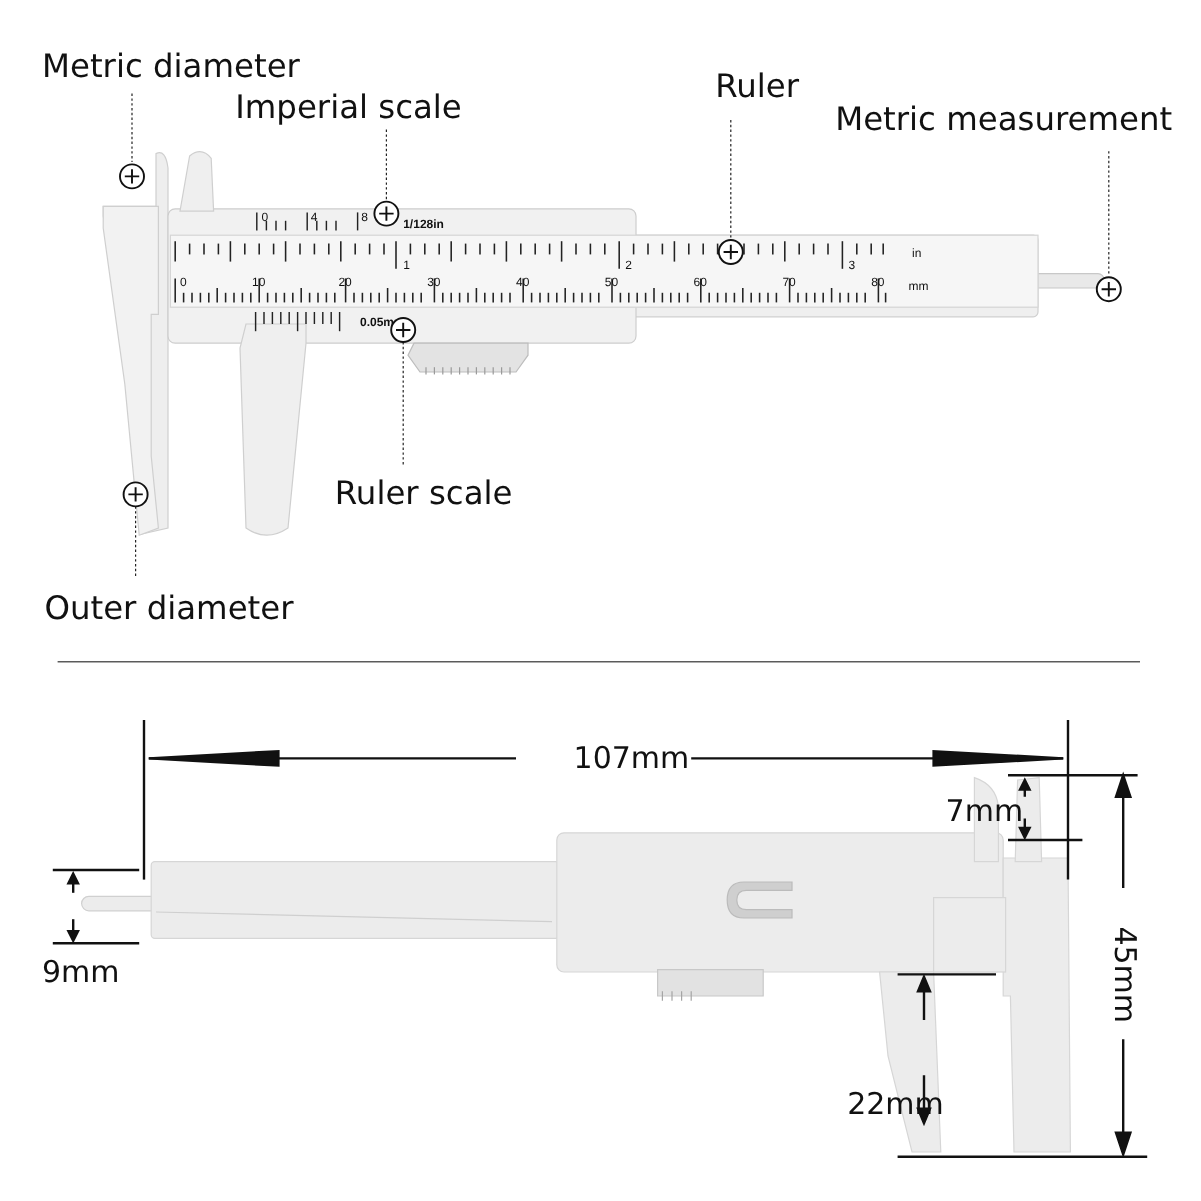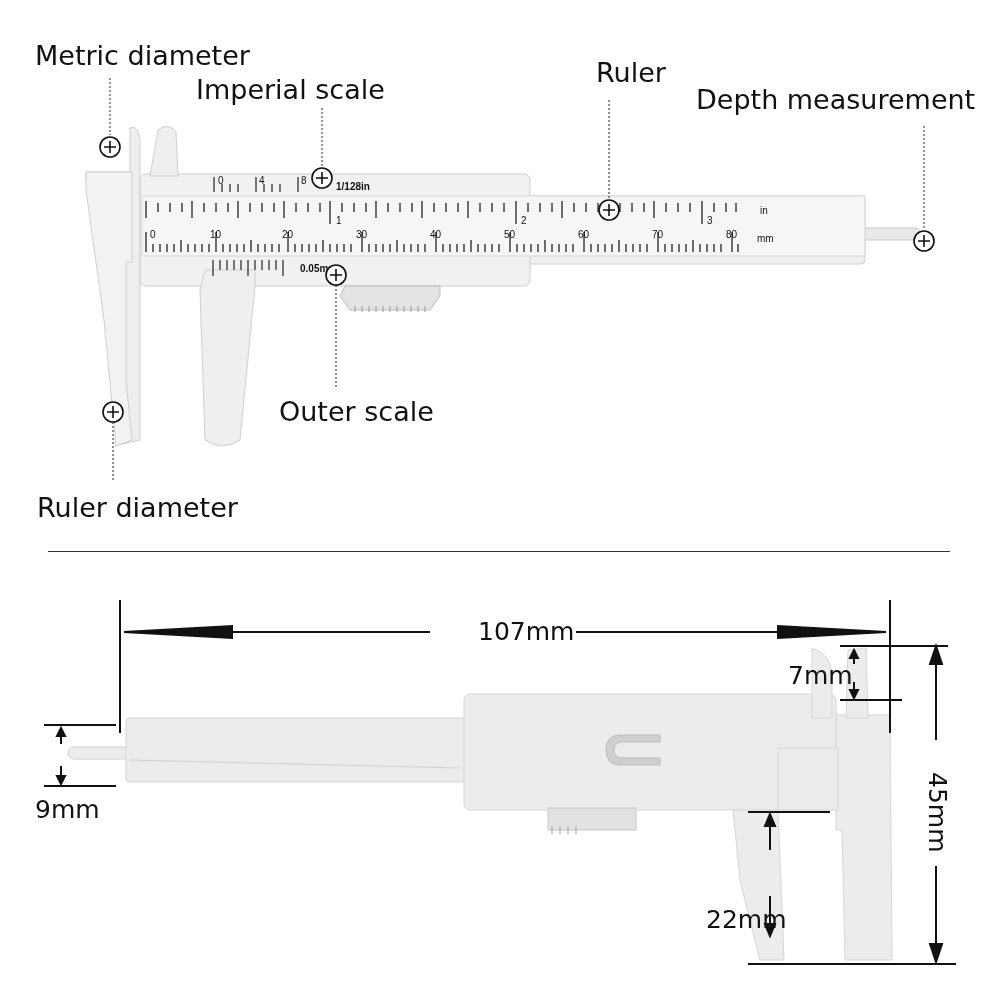--- a/index.html
+++ b/index.html
@@ -266,23 +266,23 @@
       </g>
   </g>
 
   <line x1="48" y1="547" x2="950" y2="547" stroke="#333" stroke-width="1"></line>
 </svg>
 <div style="position:absolute;left:48px;top:551px;width:902px;height:1px;background:#333"></div>
 
 <div class="lbl" style="left:35px;top:40px">Metric diameter</div>
 <div class="lbl" style="left:196px;top:74px">Imperial scale</div>
 <div class="lbl" style="left:596px;top:57px">Ruler</div>
-<div class="lbl" style="left:696px;top:84px">Depth measurement</div>
-<div class="lbl" style="left:279px;top:396px">Outer scale</div>
-<div class="lbl" style="left:37px;top:492px">Ruler diameter</div>
+<div class="lbl" style="left:696px;top:84px">Metric measurement</div>
+<div class="lbl" style="left:279px;top:396px">Ruler scale</div>
+<div class="lbl" style="left:37px;top:492px">Outer diameter</div>
 
 <svg width="1001" height="1001" viewBox="0 0 1001 1001" style="top:0;left:0">
 
   <rect x="68" y="747" width="70" height="12" rx="6" fill="#ececec" stroke="#d0d0d0"></rect>
 
   <rect x="126" y="718" width="340" height="64" rx="3" fill="#ececec" stroke="#d6d6d6"></rect>
   <line x1="130" y1="760" x2="460" y2="768" stroke="#cfcfcf"></line>
 
   <rect x="464" y="694" width="372" height="116" rx="6" fill="#ececec" stroke="#d6d6d6"></rect>
 

